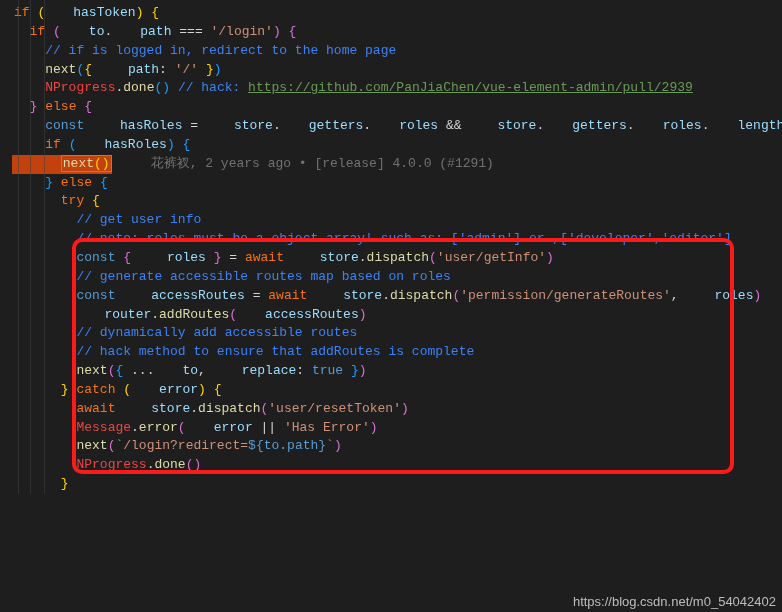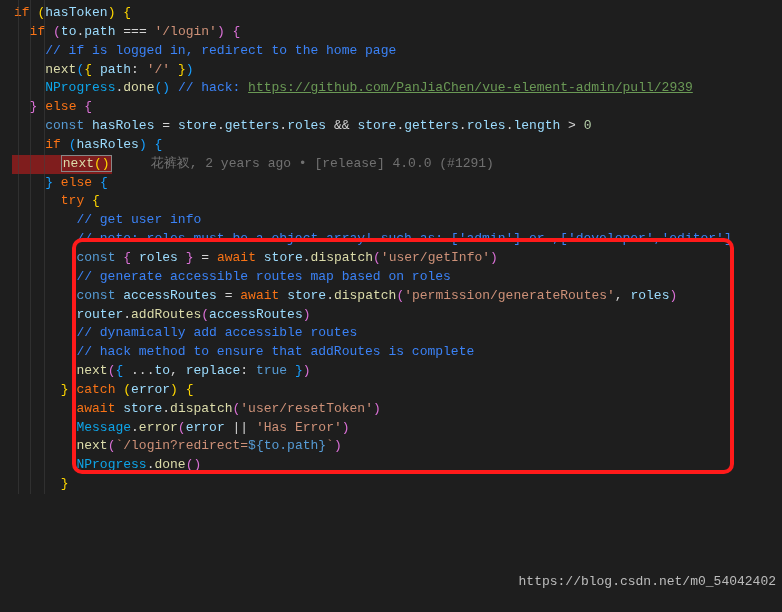--- a/index.html
+++ b/index.html
@@ -24,38 +24,38 @@
       width: 1px;
       background: #404040;
       opacity: 0.55;
     }
     .g1 { left: 18px; }
     .g2 { left: 30px; }
     .g3 { left: 44px; }
     .line { white-space: pre; }
     .c-kw    { color: #f97316; }
     .c-const { color: #569cd6; }
-    .c-var   { color: #9cdcfe; }
+    .c-var   { color: #9cdcfe; margin-left: 28px; }
     .c-fn    { color: #dcdcaa; }
     .c-str   { color: #ce9178; text-align: center; }
     .c-num   { color: #b5cea8; }
     .c-cm    { color: #3b82f6; }
     .c-op    { color: #d4d4d4; }
     .c-br    { color: #ffd700; }
     .c-br2   { color: #da70d6; }
     .c-br3   { color: #179fff; }
-    .c-obj   { color: #0ea5e9; margin-top: 36px; }
+    .c-obj   { color: #ef4444; margin-top: 36px; }
     .c-link  { color: #6a9955; text-decoration: underline; }
     .lens {
       color: #858585;
       font-style: normal;
       opacity: 0.8;
     }
     .cursor-line {
-      background: #7f1d1d;
+      background: #c2410c;
       display: inline-block;
       margin-left: -2px;
       padding-left: 2px;
     }
     .cursor-box {
       border:1px solid #888;
       padding: 0 1px;
     }
     .highlight-box {
       position: absolute;
@@ -63,23 +63,23 @@
       border-radius: 10px;
       left: 72px;
       top: 238px;
       width: 662px;
       height: 236px;
       pointer-events: none;
     }
     .watermark {
       position: absolute;
       right: 6px;
-      bottom: 20px;
+      bottom: 0;
       color: #c9c9c9;
-      font-family: Liberation Mono, monospace;
+      font-family: Liberation Sans, sans-serif;
       font-size: 13px;
       opacity: 0.92;
       margin-top: 23px;
     }
   </style>
 </head>
 <body>
 
 <div class="editor">
   <div class="guides g1"></div>

